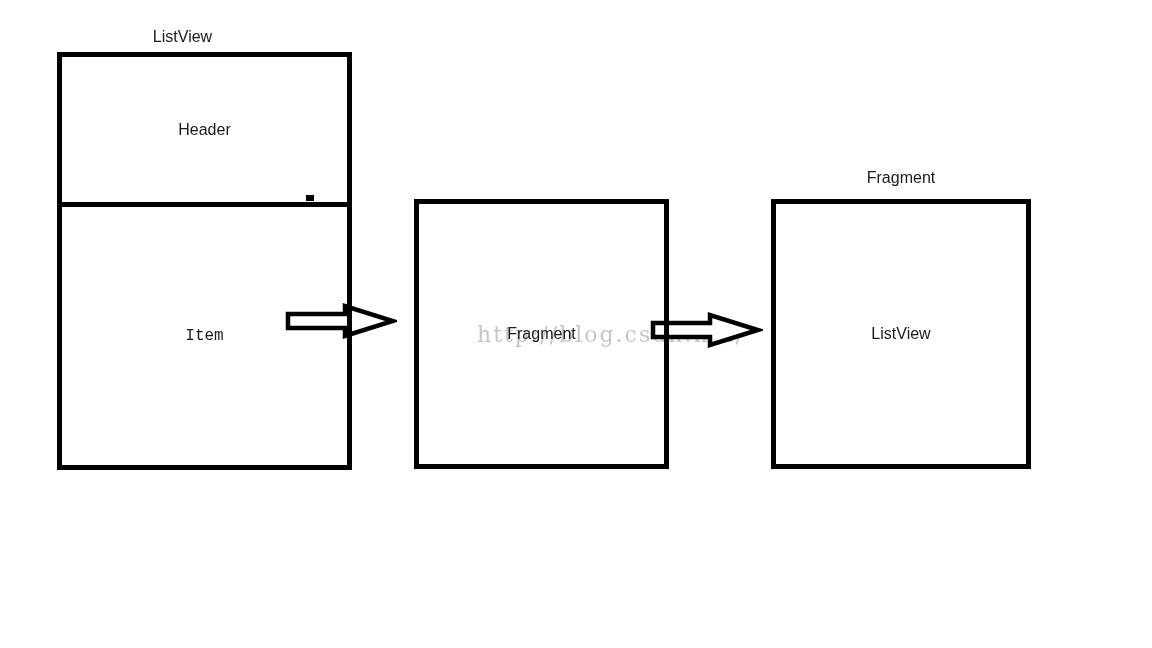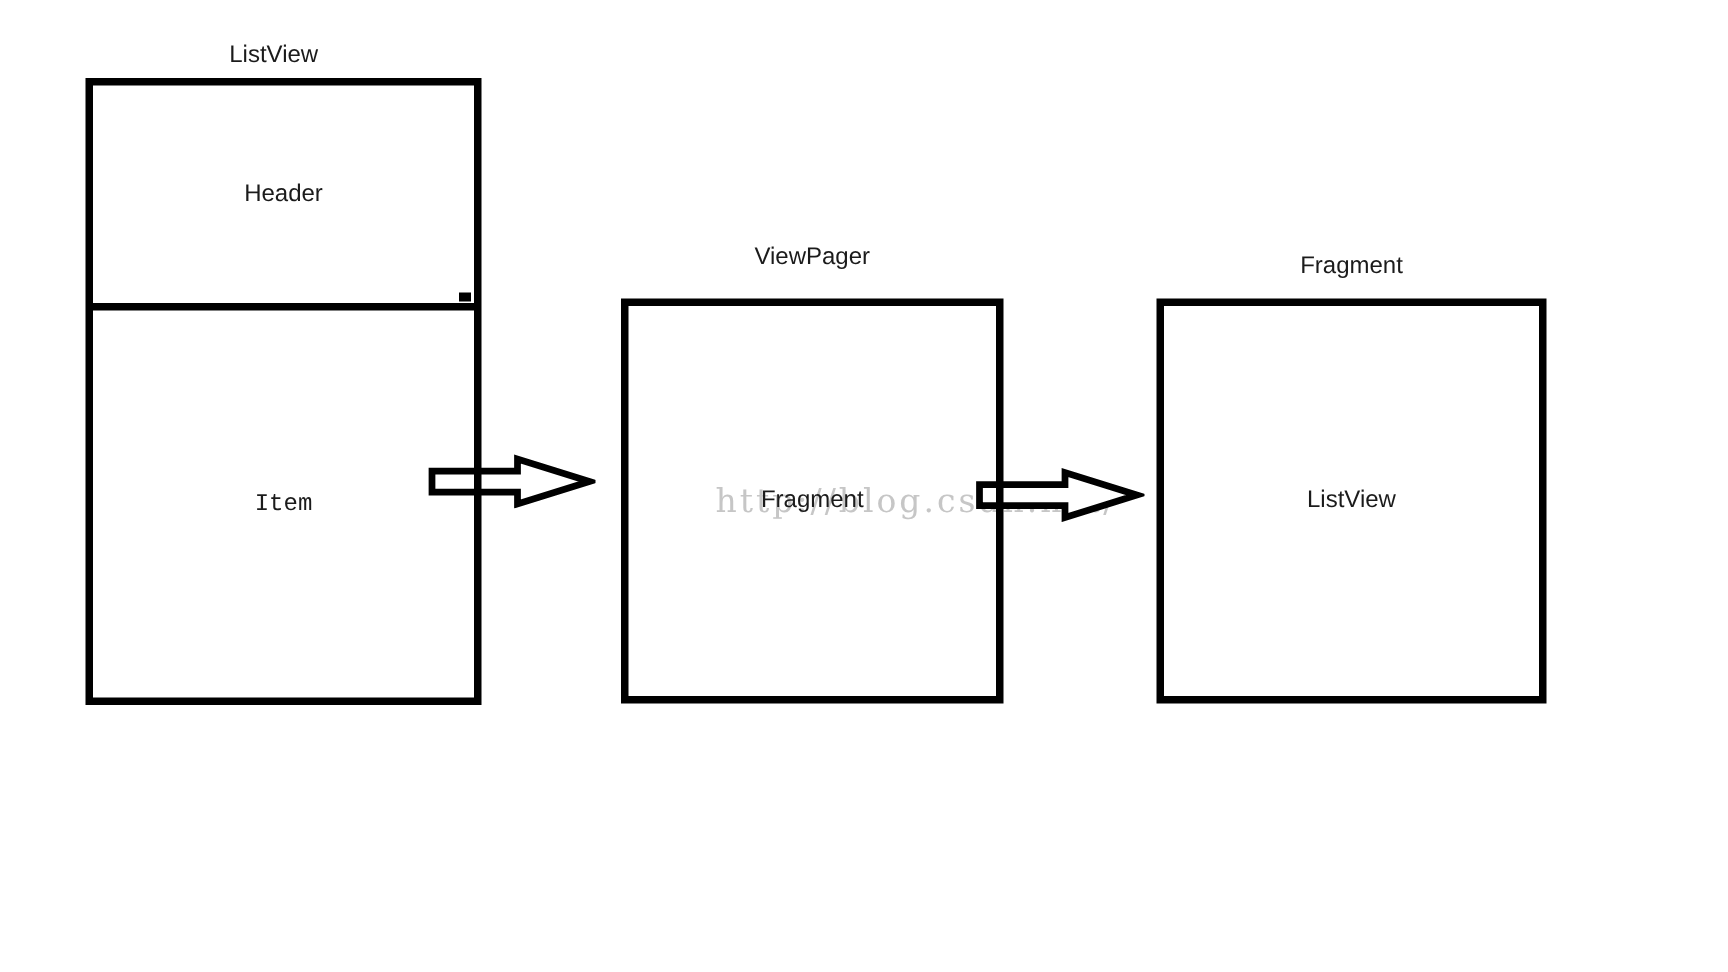--- a/index.html
+++ b/index.html
@@ -27,21 +27,21 @@
   .arrow-1 { left: 285px; top: 301px; }
   .arrow-2 { left: 649px; top: 310px; }
   .box {
     position: absolute;
     box-sizing: border-box;
     border: 5px solid #000000;
     background: transparent;
     z-index: 2;
   }
   .box-left {
-    left: 57px; top: 52px; width: 264px; height: 418px;
+    left: 57px; top: 52px; width: 295px; height: 418px;
     display: flex; flex-direction: column;
   }
   .section {
     display: flex; align-items: center; justify-content: center;
     font-size: 16px;
   }
   .header-section { height: 145px; border-bottom: 5px solid #000000; }
   .item-section { flex: 1; font-family: Liberation Mono, monospace; }
   .divider-tick {
     position: absolute;
@@ -88,21 +88,20 @@
   <div class="box box-left">
     <div class="section header-section">
       <span>Header</span>
     </div>
     <div class="section item-section">
       <span>Item</span>
     </div>
   </div>
   <div class="divider-tick"></div>
 
-  <div class="panel-title title-mid">ViewPager</div>
 
   <div class="box box-mid">
     <span class="center-label">Fragment</span>
   </div>
 
   <div class="panel-title title-right">Fragment</div>
 
   <div class="box box-right">
     <span class="center-label">ListView</span>
   </div>

